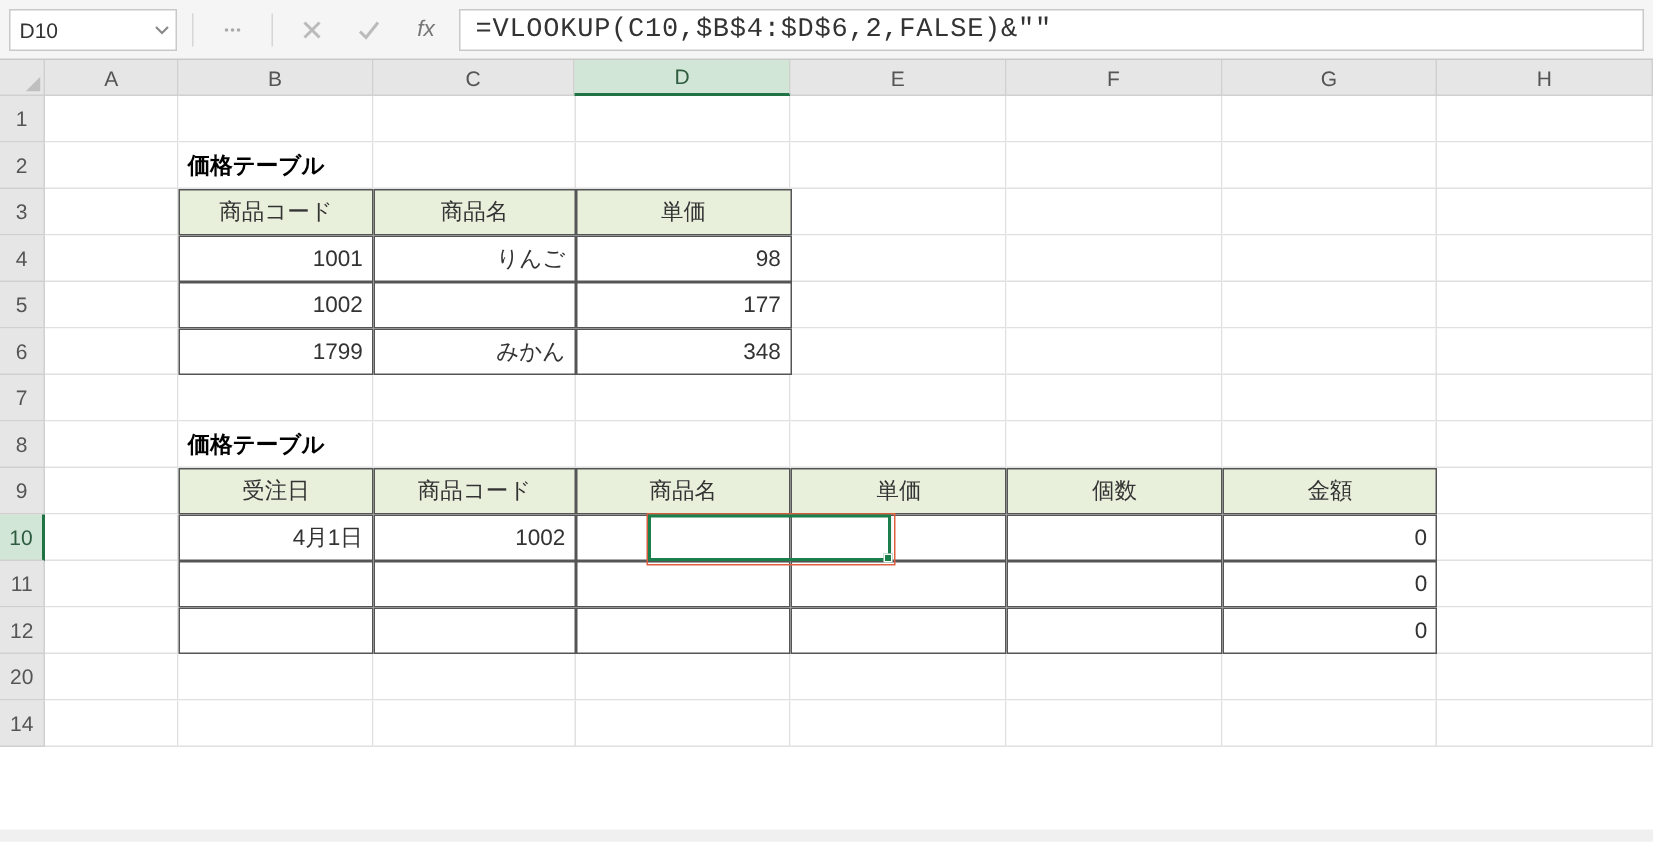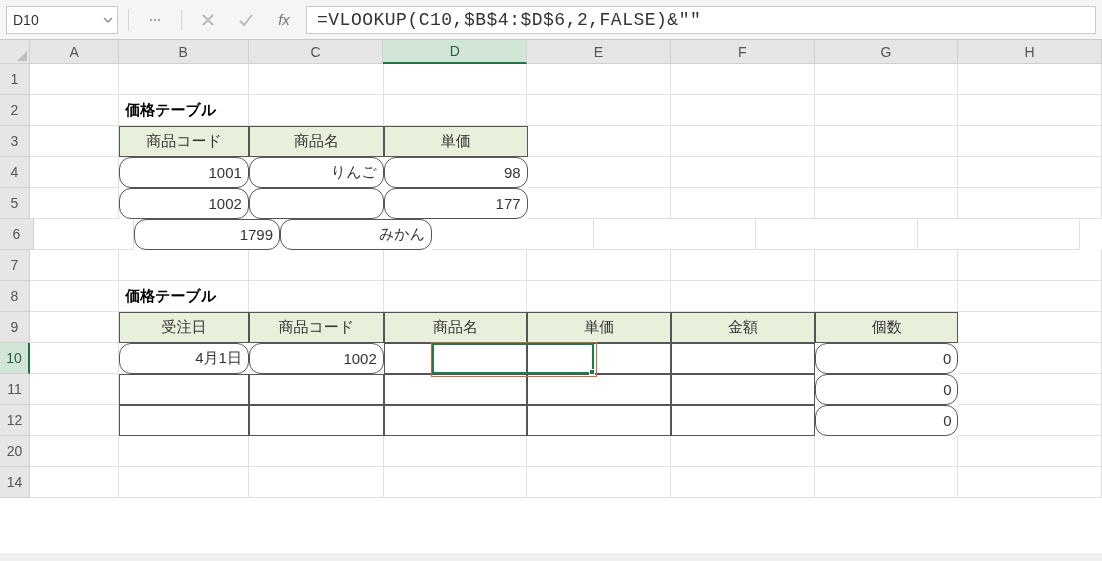--- a/index.html
+++ b/index.html
@@ -132,21 +132,21 @@
     border-bottom: 1px solid #e0e0e0;
     display:flex; align-items:center;
     padding: 0 6px;
     font-size: 15px;
     color:#333;
     background:#fff;
     position:relative;
     overflow: visible;
     white-space: nowrap;
   }
-  .txt-r { justify-content:flex-end;border-radius:12px; }
+  .txt-r { justify-content:flex-end; }
   .txt-c { justify-content:center; }
   .bold { font-weight: bold; color:#000; }
   
   .th {
     background: #e8f0dc;
     border: 1px solid #555;
   }
   .td {
     border: 1px solid #555;
   }
@@ -325,20 +325,23 @@
 
     <div class="row">
       <div class="rowhead">6</div>
       <div class="cell" style="width:100px"></div>
       <div class="cell td txt-r" style="width:146px">
           <span>1799</span>
         </div>
       <div class="cell td txt-r" style="width:152px">
           <span>みかん</span>
         </div>
+      <div class="cell td txt-r" style="width:162px">
+          <span>348</span>
+        </div>
       <div class="cell" style="width:162px"></div>
       <div class="cell" style="width:162px"></div>
       <div class="cell" style="width:162px"></div>
       <div class="cell" style="width:162px"></div>
     </div>
 
     <div class="row">
       <div class="rowhead">7</div>
       <div class="cell" style="width:100px"></div>
       <div class="cell" style="width:146px"></div>
@@ -373,24 +376,24 @@
       <div class="cell th txt-c" style="width:152px">
           <span>商品コード</span>
         </div>
       <div class="cell th txt-c" style="width:162px">
           <span>商品名</span>
         </div>
       <div class="cell th txt-c" style="width:162px">
           <span>単価</span>
         </div>
       <div class="cell th txt-c" style="width:162px">
+          <span>個数</span>
+        </div>
+      <div class="cell th txt-c" style="width:162px">
           <span>金額</span>
-        </div>
-      <div class="cell th txt-c" style="width:162px">
-          <span>個数</span>
         </div>
       <div class="cell" style="width:162px"></div>
     </div>
 
     <div class="row">
       <div class="rowhead active">10</div>
       <div class="cell" style="width:100px"></div>
       <div class="cell td txt-r" style="width:146px">
           <span>4月1日</span>
         </div>

